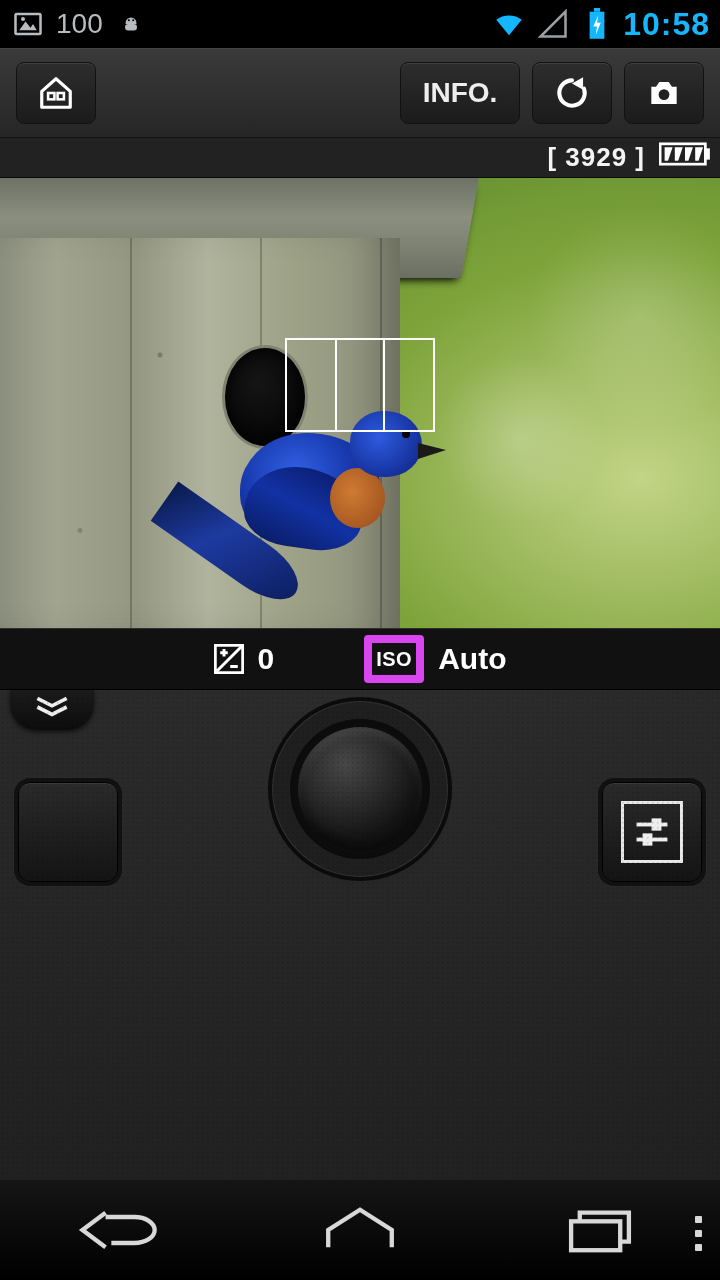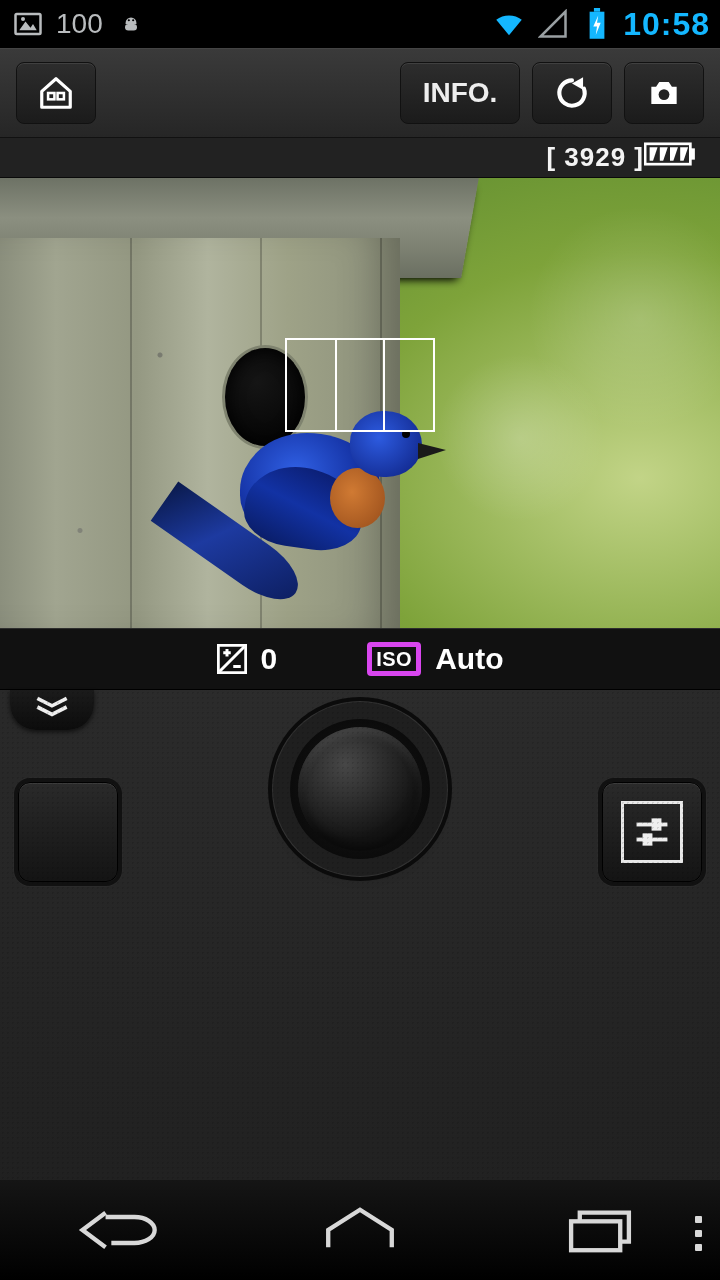--- a/index.html
+++ b/index.html
@@ -14,21 +14,21 @@
   .mini-icon{width:36px;height:36px;display:flex;align-items:center;justify-content:center}
 
   
   .appbar{height:90px;background:linear-gradient(#3a3a3a,#262626);display:flex;align-items:center;padding:0 16px;gap:12px;border-top:1px solid #444;border-bottom:1px solid #111}
   .appbar .spacer{flex:1}
   .tb-btn{height:62px;min-width:80px;border-radius:8px;background:linear-gradient(#2d2d2d,#1b1b1b);border:1px solid #111;display:flex;align-items:center;justify-content:center;cursor:pointer;box-shadow:inset 0 1px 0 #404040}
   .tb-btn span{font-size:28px;font-weight:bold;color:#eee}
   .tb-icon{width:38px;height:38px}
 
   
-  .infostrip{height:40px;background:#222;display:flex;justify-content:flex-end;align-items:center;padding-right:24px;font-weight:bold;font-size:26px;color:#f3f3f3;letter-spacing:1px;border-bottom:1px solid #0a0a0a}
+  .infostrip{height:40px;background:#222;display:flex;justify-content:flex-end;align-items:center;padding-right:9px;gap:14px;font-weight:bold;font-size:26px;color:#f3f3f3;letter-spacing:1px;border-bottom:1px solid #0a0a0a}
 
   
   .liveview{position:relative;height:450px;width:720px;overflow:hidden;background:#394}
   
   .sky{position:absolute;inset:0;background:
         radial-gradient(1200px 900px at 640px 300px,#c2d487 0%,#7ea33a 25%,#5c8a2e 45%,#3f6b29 70%,#2d4e20 100%)}
   .sky::after{content:"";position:absolute;inset:0;background:
         radial-gradient(120px 120px at 520px 260px,rgba(255,255,255,.22),transparent 70%),
         radial-gradient(160px 160px at 640px 140px,rgba(255,255,255,.18),transparent 70%)}
   
@@ -54,21 +54,21 @@
   .eye{position:absolute;left:212px;top:57px;width:8px;height:8px;border-radius:50%;background:#000}
   .beak{position:absolute;left:228px;top:70px;width:0;height:0;border-left:28px solid #1a1a1a;border-top:7px solid transparent;border-bottom:9px solid transparent}
   
   .af{position:absolute;left:285px;top:160px;width:150px;height:94px;border:2px solid #fff}
   .af::before,.af::after{content:"";position:absolute;top:0;bottom:0;width:2px;background:#fff}
   .af::before{left:33%}.af::after{left:66%}
 
   
   .settings{height:62px;background:#111;display:flex;align-items:center;justify-content:center;gap:90px;font-size:30px;font-weight:bold;border-top:1px solid #2d2d2d;border-bottom:1px solid #000}
   .setting{display:flex;align-items:center;gap:14px}
-  .iso-box{border:5px solid #d946ef;border-radius:4px;height:34px;padding:8px 4px;font-size:20px;display:flex;align-items:center;line-height:1;letter-spacing:.5px}
+  .iso-box{border:8px solid #d946ef;border-radius:4px;height:34px;padding:16px 4px;font-size:20px;display:flex;align-items:center;line-height:1;letter-spacing:.5px}
   .ev-icon{width:30px;height:30px}
 
   
   .controls{position:relative;height:490px;background:
        radial-gradient(1200px 800px at 360px -200px,#303030 0,#2a2a2a 35%,#242424 70%,#1f1f1f 100%)}
   .controls::after{content:"";position:absolute;inset:0;background-image:
        radial-gradient(rgba(0,0,0,.35) 1px,transparent 1px);background-size:5px 5px;opacity:.35}
 
   .pull-tab{position:absolute;left:10px;top:0;width:84px;height:40px;background:linear-gradient(#1b1b1b,#0c0c0c);border-radius:0 0 26px 26px;display:flex;align-items:flex-start;justify-content:center;padding-top:6px;box-shadow:0 2px 4px rgba(0,0,0,.6)}
 

